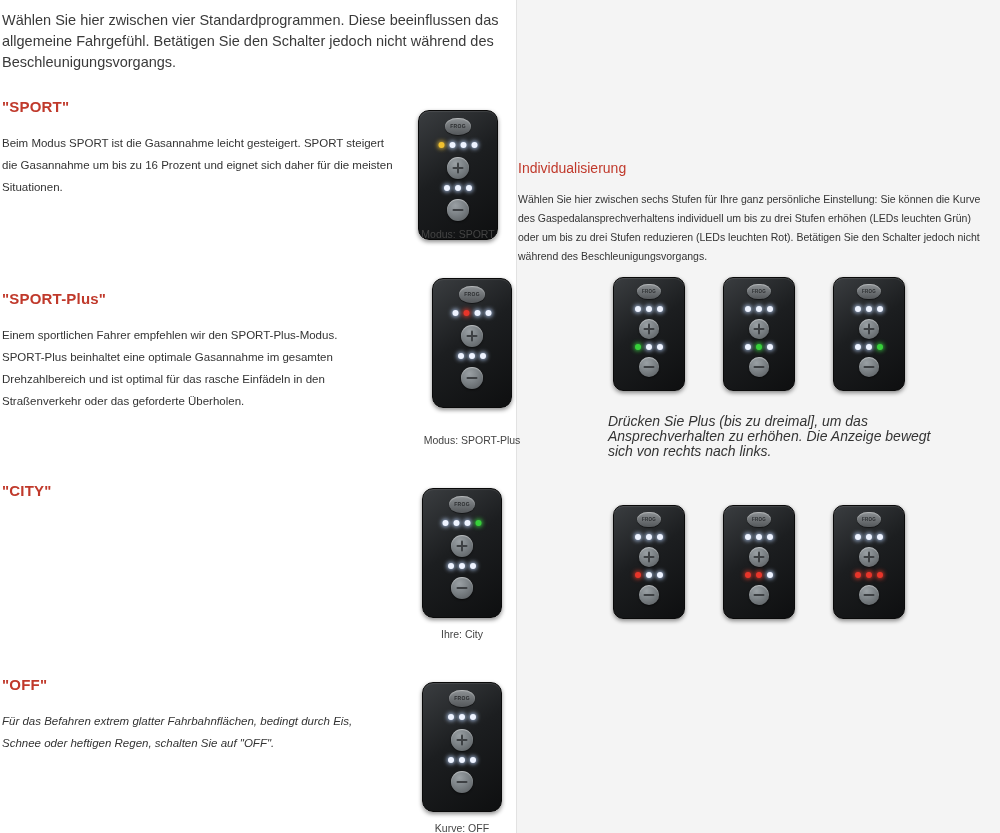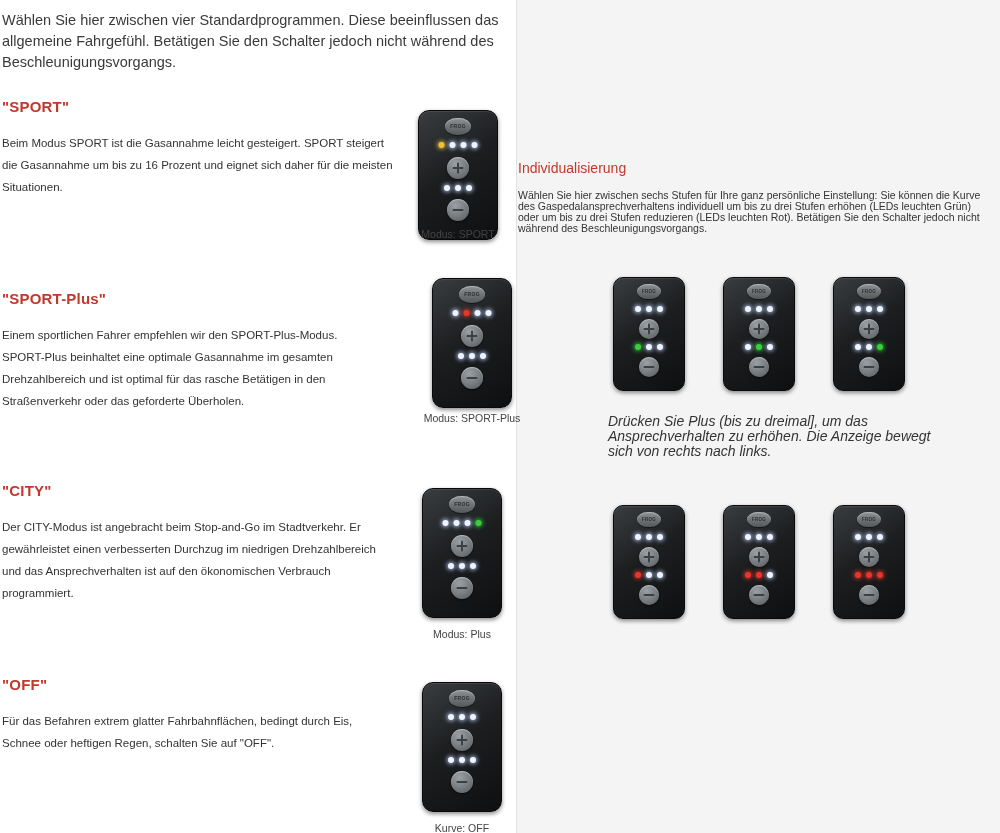--- a/index.html
+++ b/index.html
@@ -68,21 +68,21 @@
     font-size: 14px;
     font-weight: normal;
     color: #c0392b;
   }
   .right-text {
     position: absolute;
     left: 518px; top: 190px;
     width: 476px;
     font-size: 10.5px;
     color: #333333;
-    line-height: 11px;
+    line-height: 19px;
   }
   .note-text {
     position: absolute;
     font-size: 14px;
     color: #333333;
     line-height: 15px;
     text-align: left;
     font-style: italic;
   }
 
@@ -206,21 +206,21 @@
       <span class="led white"></span>
       <span class="led white"></span>
     </div>
     <div class="btn" style="top:88px;">
       <span class="bar h"></span>
     </div>
   </div>
   <div class="caption" style="left:398px; top:228px; width:120px;">Modus: SPORT</div>
 
   <div class="section-head" style="left:2px; top:290px;">"SPORT-Plus"</div>
-  <div class="body-text" style="left:2px; top:324px; width:380px;">Einem sportlichen Fahrer empfehlen wir den SPORT-Plus-Modus. SPORT-Plus beinhaltet eine optimale Gasannahme im gesamten Drehzahlbereich und ist optimal für das rasche Betätigen in den Straßenverkehr oder das geforderte Überholen.</div>
+  <div class="body-text" style="left:2px; top:324px; width:380px;">Einem sportlichen Fahrer empfehlen wir den SPORT-Plus-Modus. SPORT-Plus beinhaltet eine optimale Gasannahme im gesamten Drehzahlbereich und ist optimal für das rasche Einfädeln in den Straßenverkehr oder das geforderte Überholen.</div>
 
   <div class="device" style="left:432px; top:278px;">
     <div class="frog">FROG</div>
     <div class="led-row" style="top:31px;">
       <span class="led white"></span>
       <span class="led red"></span>
       <span class="led white"></span>
       <span class="led white"></span>
     </div>
     <div class="btn" style="top:46px;">
@@ -229,24 +229,23 @@
     </div>
     <div class="led-row" style="top:74px;">
       <span class="led white"></span>
       <span class="led white"></span>
       <span class="led white"></span>
     </div>
     <div class="btn" style="top:88px;">
       <span class="bar h"></span>
     </div>
   </div>
-  <div class="caption" style="left:412px; top:412px; width:120px;">Modus: SPORT-Plus</div>
+  <div class="caption" style="left:412px; top:434px; width:120px;">Modus: SPORT-Plus</div>
 
   <div class="section-head" style="left:2px; top:482px;">"CITY"</div>
-  <div class="body-text" style="left:2px; top:516px; width:390px;">Der CITY-Modus ist angebracht beim Stop-and-Go im Stadtverkehr. Er gewährleistet einen verbesserten Durchzug im niedrigen Drehzahlbereich und das Ansprechverhalten ist auf den ökonomischen Verbrauch programmiert.</div>
 
   <div class="device" style="left:422px; top:488px;">
     <div class="frog">FROG</div>
     <div class="led-row" style="top:31px;">
       <span class="led white"></span>
       <span class="led white"></span>
       <span class="led white"></span>
       <span class="led green"></span>
     </div>
     <div class="btn" style="top:46px;">
@@ -255,24 +254,24 @@
     </div>
     <div class="led-row" style="top:74px;">
       <span class="led white"></span>
       <span class="led white"></span>
       <span class="led white"></span>
     </div>
     <div class="btn" style="top:88px;">
       <span class="bar h"></span>
     </div>
   </div>
-  <div class="caption" style="left:402px; top:628px; width:120px;">Modus: Plus</div>
+  <div class="caption" style="left:402px; top:628px; width:120px;">Ihre: City</div>
 
   <div class="section-head" style="left:2px; top:676px;">"OFF"</div>
-  <div class="body-text" style="left:2px; top:710px; width:390px;">Für das Befahren extrem glatter Fahrbahnflächen, bedingt durch Eis, Schnee oder heftigen Regen, schalten Sie auf "OFF".</div>
+  <div class="body-text" style="left:2px; top:710px; width:390px;font-style:italic;">Für das Befahren extrem glatter Fahrbahnflächen, bedingt durch Eis, Schnee oder heftigen Regen, schalten Sie auf "OFF".</div>
 
   <div class="device" style="left:422px; top:682px;">
     <div class="frog">FROG</div>
     <div class="led-row" style="top:31px;">
       <span class="led white"></span>
       <span class="led white"></span>
       <span class="led white"></span>
     </div>
     <div class="btn" style="top:46px;">
       <span class="bar h"></span>

